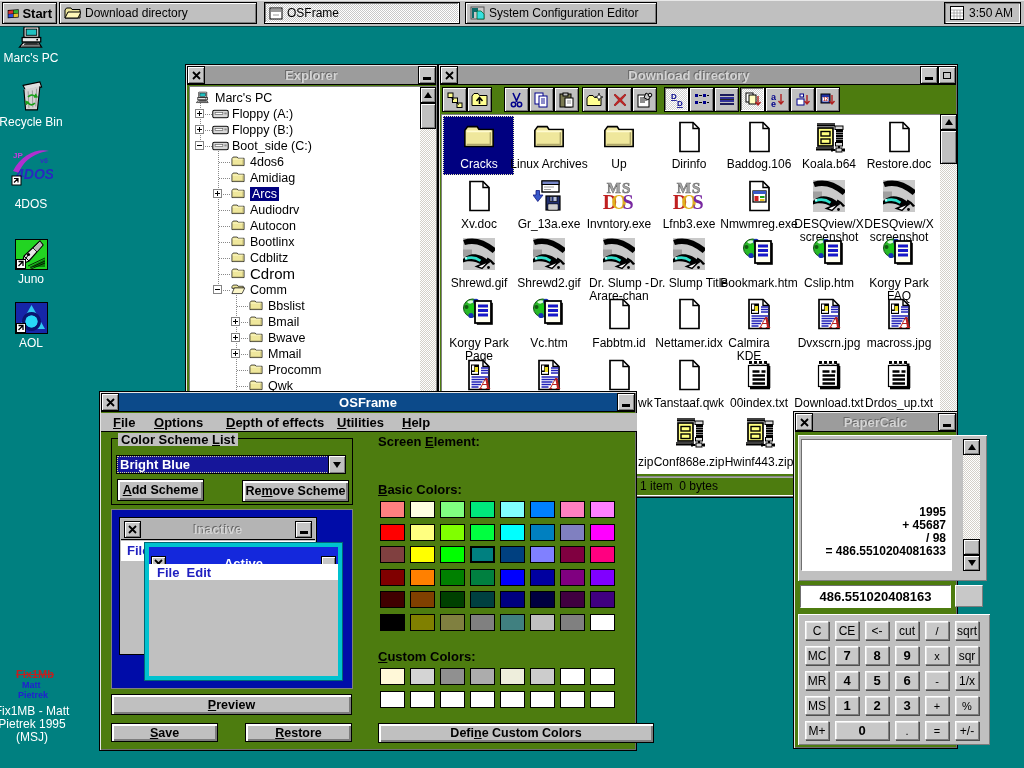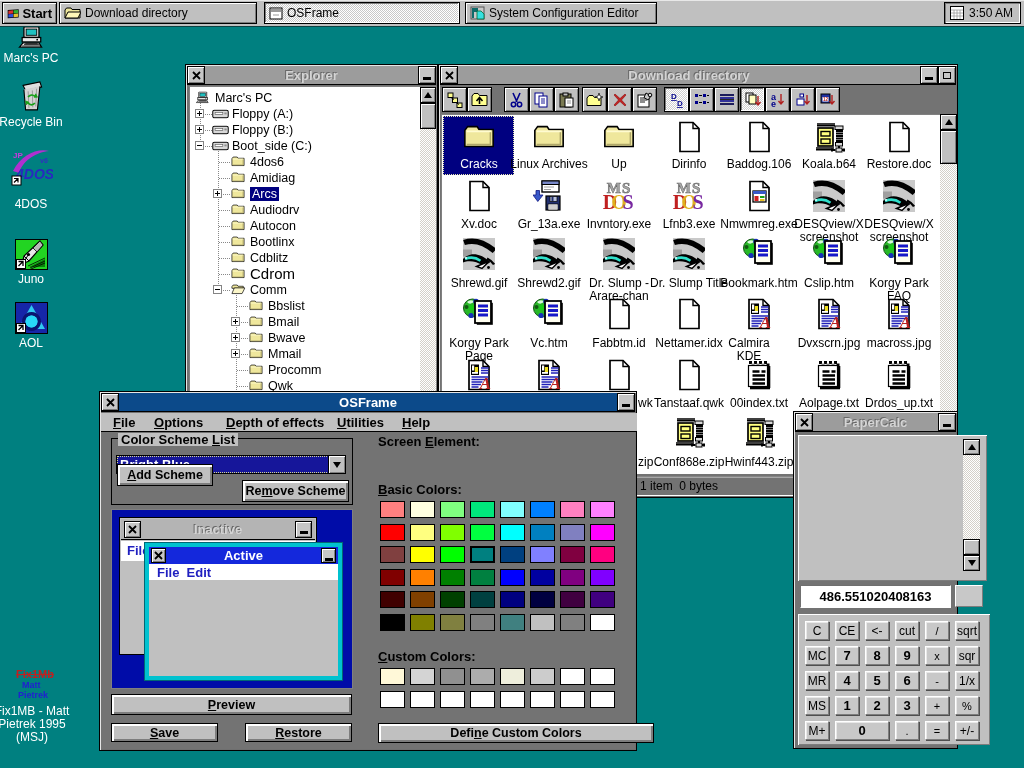--- a/index.html
+++ b/index.html
@@ -1,18 +1,18 @@
 <!DOCTYPE html>
 <html><head><meta charset="utf-8">
 <style>
 *{box-sizing:border-box;margin:0;padding:0}
 html,body{width:1024px;height:768px;overflow:hidden}
 body{background:#008080;font-family:"Liberation Sans",sans-serif;position:relative}
 .abs{position:absolute}
-.win{position:absolute;background:#737373;border:1px solid #000;box-shadow:inset 1px 1px 0 #e6e6e6,inset -1px -1px 0 #6f6f6f}
+.win{position:absolute;background:#4d7c0f;border:1px solid #000;box-shadow:inset 1px 1px 0 #e6e6e6,inset -1px -1px 0 #6f6f6f}
 .tb{position:absolute;left:1px;right:1px;top:1px;height:19px;background:#9c9c9c;border-bottom:1px solid #000;display:flex;align-items:center}
 .tb.act{background:#0c4a8a}
 .ttl{flex:1;text-align:center;font-weight:bold;font-size:13px;color:#d4d4d4;text-shadow:-1px -1px 0 #686868}
 .tb.act .ttl{color:#fff;text-shadow:none}
 .tbb{width:18px;height:18px;background:#c6c6c6;border:1px solid #000;box-shadow:inset 1px 1px 0 #fff,inset -1px -1px 0 #7d7d7d;display:flex;align-items:center;justify-content:center;font-weight:bold;font-size:12px;color:#000;flex:0 0 auto}
 .btn{background:#c0c0c0;border:1px solid #000;box-shadow:inset 1px 1px 0 #fff,inset 2px 2px 0 #fff,inset -1px -1px 0 #7d7d7d,inset -2px -2px 0 #7d7d7d;font-weight:bold;font-size:12.5px;color:#000;display:flex;align-items:center;justify-content:center;position:absolute}
 u{text-decoration:underline}
 .check{background-image:conic-gradient(#fff 25%,#d4d0c8 0 50%,#fff 0 75%,#d4d0c8 0);background-size:2px 2px}
 .sbb{position:absolute;width:16px;height:16px;background:#c0c0c0;border:1px solid #000;box-shadow:inset 1px 1px 0 #fff,inset -1px -1px 0 #7d7d7d;display:flex;align-items:center;justify-content:center}
 .sb{position:absolute}
@@ -549,21 +549,21 @@
         <use href="#doc"></use>
       </svg>
 <div class="fitem" style="left:208px;top:283px;width:80px;color:#000">Tanstaaf.qwk</div>
 <svg class="abs" style="left:301px;top:245px" width="34" height="32" viewBox="0 0 32 32">
         <use href="#note"></use>
       </svg>
 <div class="fitem" style="left:278px;top:283px;width:80px;color:#000">00index.txt</div>
 <svg class="abs" style="left:371px;top:245px" width="34" height="32" viewBox="0 0 32 32">
         <use href="#note"></use>
       </svg>
-<div class="fitem" style="left:348px;top:283px;width:80px;color:#000">Aolpage.txt</div>
+<div class="fitem" style="left:348px;top:283px;width:80px;color:#000">Download.txt</div>
 <svg class="abs" style="left:441px;top:245px" width="34" height="32" viewBox="0 0 32 32">
         <use href="#note"></use>
       </svg>
 <div class="fitem" style="left:418px;top:283px;width:80px;color:#000">Drdos_up.txt</div>
 <svg class="abs" style="left:231px;top:302px" width="34" height="32" viewBox="0 0 32 32">
         <use href="#zip"></use>
       </svg>
 <div class="fitem" style="left:208px;top:342px;width:80px;color:#000">Conf868e.zip</div>
 <svg class="abs" style="left:301px;top:302px" width="34" height="32" viewBox="0 0 32 32">
         <use href="#zip"></use>
@@ -602,21 +602,21 @@
     <span class="abs" style="left:301px;top:2px"><u>H</u>elp</span>
   </div>
   <div class="gb" style="left:11px;top:46px;width:242px;height:67px"></div>
   <div class="gbl" style="left:18px;top:41px;height:13px;line-height:13px">Color Scheme <u>L</u>ist</div>
   <div class="abs" style="left:16px;top:63px;width:230px;height:19px;border:1px solid #000;background:#16169a;outline:1px dotted #d8d890;outline-offset:-2px">
     <span class="abs" style="left:3px;top:1px;font-weight:bold;font-size:13px;color:#fff">Bright Blue</span>
     <span class="abs" style="right:0;top:0;width:17px;height:17px;background:#c0c0c0;border-left:1px solid #000;box-shadow:inset 1px 1px 0 #fff,inset -1px -1px 0 #7d7d7d;display:flex;align-items:center;justify-content:center">
         <span class="tri" style="border-left:4px solid transparent;border-right:4px solid transparent;border-top:6px solid #000"></span>
       </span>
   </div>
-  <div class="btn" style="left:17px;top:72px;width:96px;height:22px">
+  <div class="btn" style="left:17px;top:87px;width:87px;height:22px">
       <span><u>A</u>dd Scheme</span>
     </div>
   <div class="btn" style="left:142px;top:88px;width:107px;height:22px">
       <span>Re<u>m</u>ove Scheme</span>
     </div>
 <div class="abs" style="left:11px;top:117px;width:242px;height:180px;background:#000ca8;border:1px solid #808080">
 
     <div class="abs" style="left:7px;top:7px;width:198px;height:138px;background:#c0c0c0;border:1px solid #000">
       <div class="abs" style="left:1px;top:1px;width:194px;height:21px;background:#b4b4b4;border-bottom:1px solid #000;display:flex;align-items:center">
         <span class="tbb" style="width:17px;height:17px;margin-left:3px">
@@ -629,21 +629,21 @@
             <span style="width:8px;height:3px;background:#000;display:block;margin-top:7px"></span>
           </span>
       </div>
       <div class="abs" style="left:1px;top:23px;width:194px;height:20px;background:#fff">
           <span style="position:absolute;left:6px;top:2px;font-weight:bold;font-size:13px;color:#2020c0">File</span>
         </div>
     </div>
 
     <div class="abs" style="left:32px;top:32px;width:199px;height:139px;background:#00c2cf;border:1px solid #006874">
       <div class="abs" style="left:4px;top:4px;width:189px;height:129px;background:#c0c0c0">
-        <div class="abs" style="left:0px;top:0px;width:189px;height:17px;background:#1428dc;display:flex;align-items:center">
+        <div class="abs" style="left:0px;top:0px;width:189px;height:32px;background:#1428dc;display:flex;align-items:center">
           <span class="tbb" style="width:15px;height:15px;margin-left:2px">
               <svg width="9" height="9" viewBox="0 0 9 9">
                 <path d="M1 1 L8 8 M8 1 L1 8" stroke="#000" stroke-width="1.8"></path>
               </svg>
             </span>
           <span style="flex:1;text-align:center;color:#fff;font-weight:bold;font-size:13px">Active</span>
           <span class="tbb" style="width:15px;height:15px;margin-right:2px">
               <span style="width:8px;height:3px;background:#000;display:block;margin-top:7px"></span>
             </span>
         </div>
@@ -739,20 +739,23 @@
         <svg width="9" height="9" viewBox="0 0 9 9">
           <path d="M1 1 L8 8 M8 1 L1 8" stroke="#000" stroke-width="1.8"></path>
         </svg>
       </span>
       <span class="ttl">PaperCalc</span>
       <span class="tbb">
         <span style="width:8px;height:3px;background:#000;display:block;margin-top:7px"></span>
       </span>
     </div>
   <div class="abs" style="left:4px;top:23px;width:189px;height:146px;background:#c0c0c0;box-shadow:inset 1px 1px 0 #fff,inset -1px -1px 0 #7d7d7d"></div>
+  <div class="abs" style="left:7px;top:27px;width:151px;height:132px;background:#fff;border:1px solid #6f6f6f;border-right-color:#fff;border-bottom-color:#fff;font-weight:bold;font-size:12px;line-height:13px;text-align:right;color:#000">
+      <div style="position:absolute;right:5px;top:66px">1995<br>+ 45687<br>/ 98<br>= 486.5510204081633</div>
+    </div>
   <div class="sb check" style="left:169px;top:27px;width:17px;height:132px"></div>
   <div class="sbb" style="left:169px;top:27px;width:17px">
       <span class="tri" style="border-left:4px solid transparent;border-right:4px solid transparent;border-bottom:6px solid #000"></span>
     </div>
   <div class="sbb" style="left:169px;top:127px;width:17px;height:16px"></div>
   <div class="sbb" style="left:169px;top:143px;width:17px">
       <span class="tri" style="border-left:4px solid transparent;border-right:4px solid transparent;border-top:6px solid #000"></span>
     </div>
   <div class="abs" style="left:6px;top:173px;width:151px;height:23px;background:#fff;border:1px solid #6f6f6f;border-right-color:#fff;border-bottom-color:#fff;display:flex;align-items:center;justify-content:center;font-weight:bold;font-size:13px">486.551020408163</div>
   <div class="abs" style="left:161px;top:173px;width:28px;height:22px;background:#c8c8c8;border:1px solid #7d7d7d;border-top-color:#fff;border-left-color:#fff"></div>

